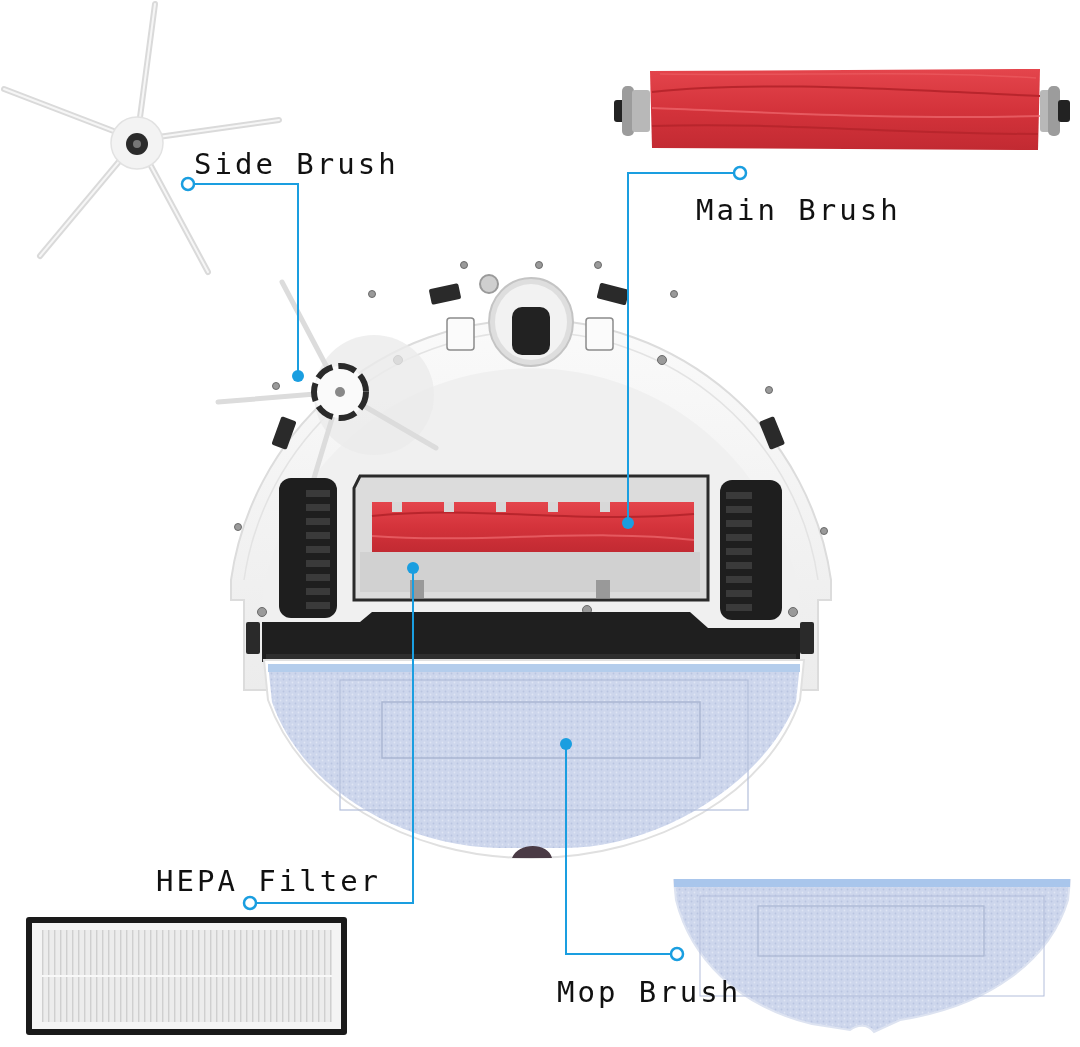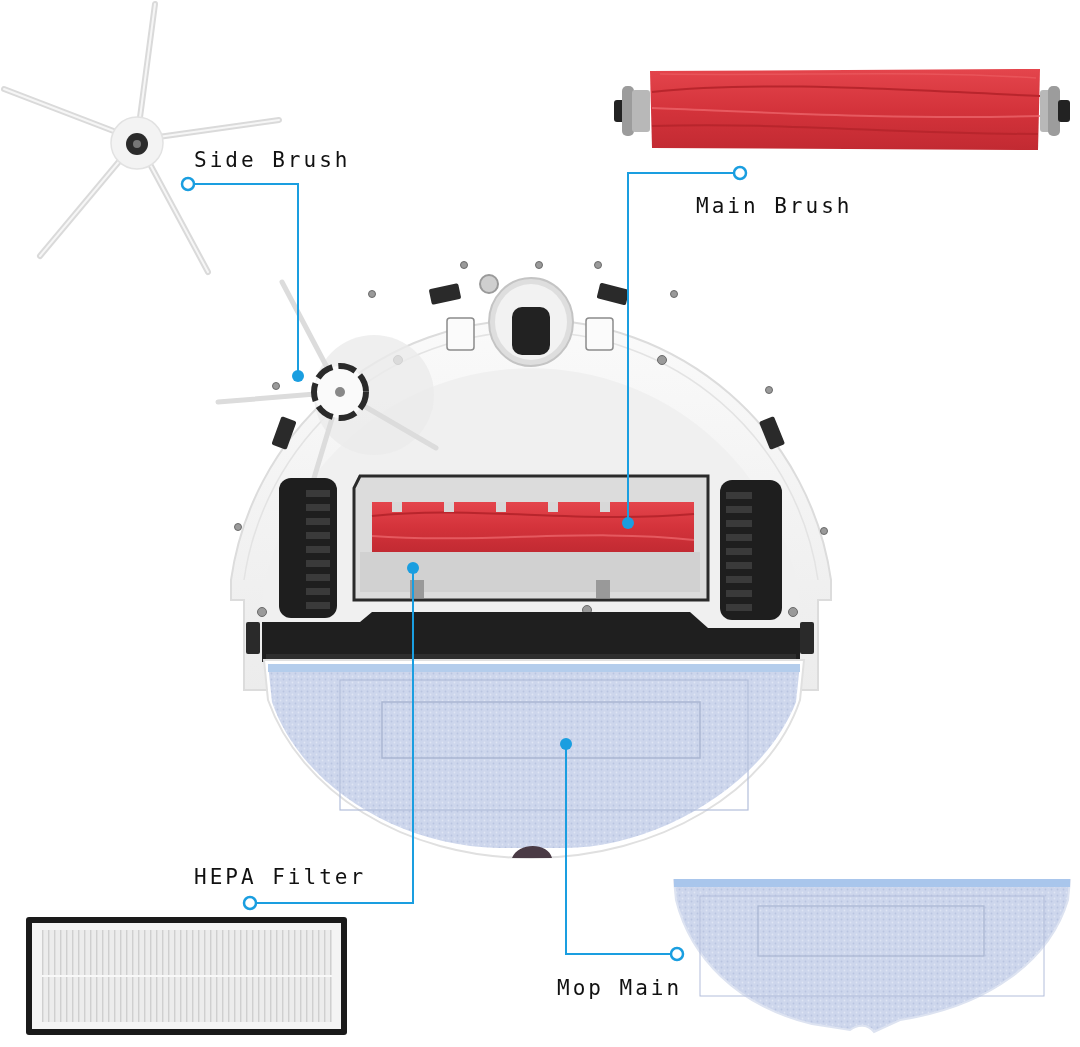--- a/index.html
+++ b/index.html
@@ -1,20 +1,20 @@
 <!DOCTYPE html>
 <html><head>
 <meta charset="utf-8">
 <style>
   html, body { margin: 0; padding: 0; background: #ffffff; }
   body { width: 1080px; height: 1047px; position: relative; overflow: hidden; font-family: "DejaVu Sans Mono", "Liberation Mono", monospace; }
   #stage { position: absolute; left: 0; top: 0; width: 1080px; height: 1047px; }
   .label {
     position: absolute; font-family: "DejaVu Sans Mono", "Liberation Mono", monospace;
-    font-size: 21px; letter-spacing: 3px; color: #111111; white-space: nowrap; line-height: 1;
+    font-size: 29px; letter-spacing: 3px; color: #111111; white-space: nowrap; line-height: 1;
   }
   svg { position: absolute; left: 0; top: 0; }
 </style>
 </head>
 <body>
 
 <div id="stage">
 
   <svg width="1080" height="1047" viewBox="0 0 1080 1047">
     <defs>
@@ -214,15 +214,15 @@
     <g fill="#1a9ee0">
       <circle cx="298" cy="376" r="6"></circle>
       <circle cx="628" cy="523" r="6"></circle>
       <circle cx="413" cy="568" r="6"></circle>
       <circle cx="566" cy="744" r="6"></circle>
     </g>
   </svg>
 
   <div class="label" style="left:194px; top:150px;">Side Brush</div>
   <div class="label" style="left:684px; top:196px;margin-left:12px;">Main Brush</div>
-  <div class="label" style="left:156px; top:867px;margin-left:38px;">HEPA Filter</div>
-  <div class="label" style="left:557px; top:978px;">Mop Main</div>
+  <div class="label" style="left:156px; top:867px;">HEPA Filter</div>
+  <div class="label" style="left:557px; top:978px;">Mop Brush</div>
 </div>
 
 </body></html>

